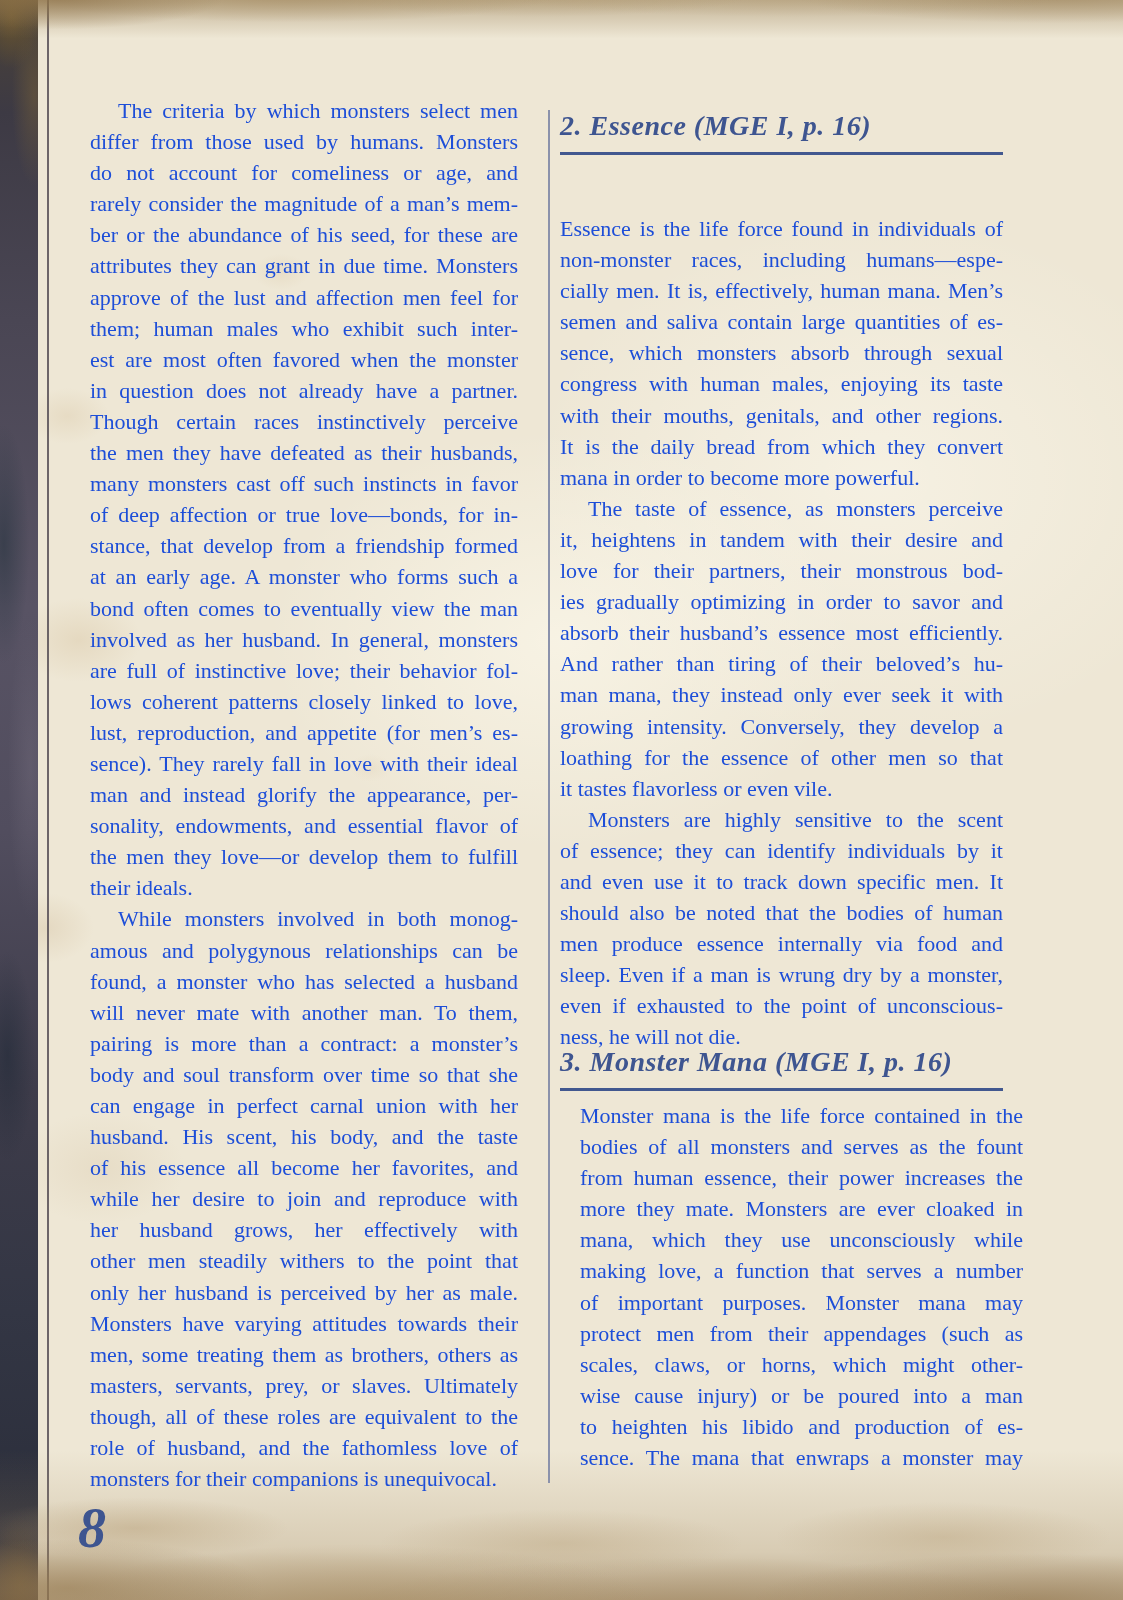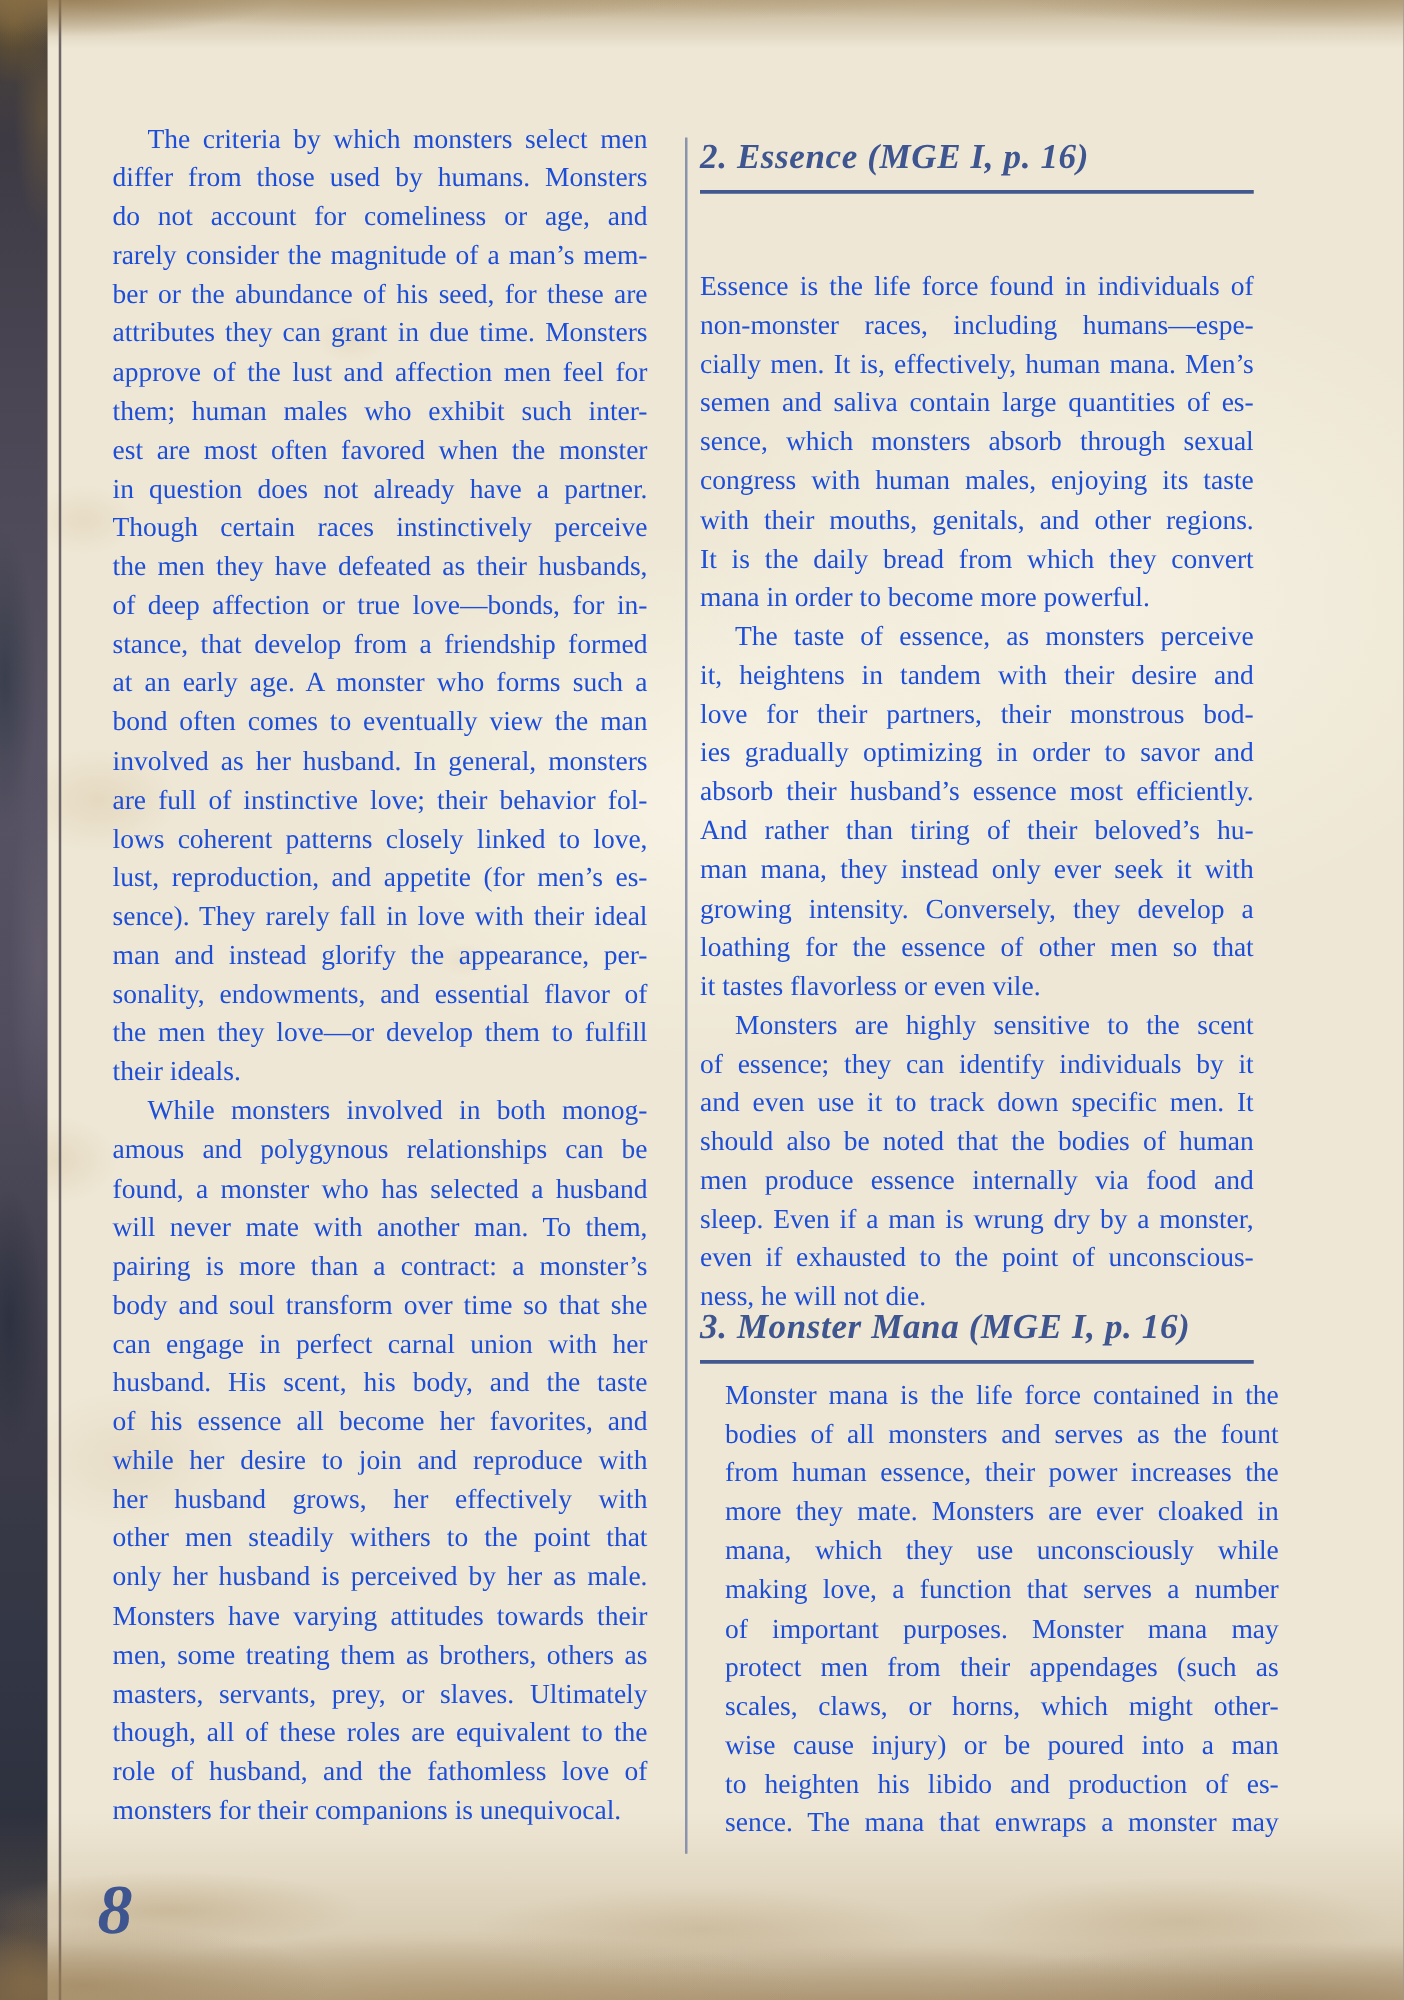--- a/index.html
+++ b/index.html
@@ -112,20 +112,21 @@
       <div class="tline">do not account for comeliness or age, and</div>
       <div class="tline">rarely consider the magnitude of a man’s mem-</div>
       <div class="tline">ber or the abundance of his seed, for these are</div>
       <div class="tline">attributes they can grant in due time. Monsters</div>
       <div class="tline">approve of the lust and affection men feel for</div>
       <div class="tline">them; human males who exhibit such inter-</div>
       <div class="tline">est are most often favored when the monster</div>
       <div class="tline">in question does not already have a partner.</div>
       <div class="tline">Though certain races instinctively perceive</div>
       <div class="tline">the men they have defeated as their husbands,</div>
+      <div class="tline">many monsters cast off such instincts in favor</div>
       <div class="tline">of deep affection or true love—bonds, for in-</div>
       <div class="tline">stance, that develop from a friendship formed</div>
       <div class="tline">at an early age. A monster who forms such a</div>
       <div class="tline">bond often comes to eventually view the man</div>
       <div class="tline">involved as her husband. In general, monsters</div>
       <div class="tline">are full of instinctive love; their behavior fol-</div>
       <div class="tline">lows coherent patterns closely linked to love,</div>
       <div class="tline">lust, reproduction, and appetite (for men’s es-</div>
       <div class="tline">sence). They rarely fall in love with their ideal</div>
       <div class="tline">man and instead glorify the appearance, per-</div>

